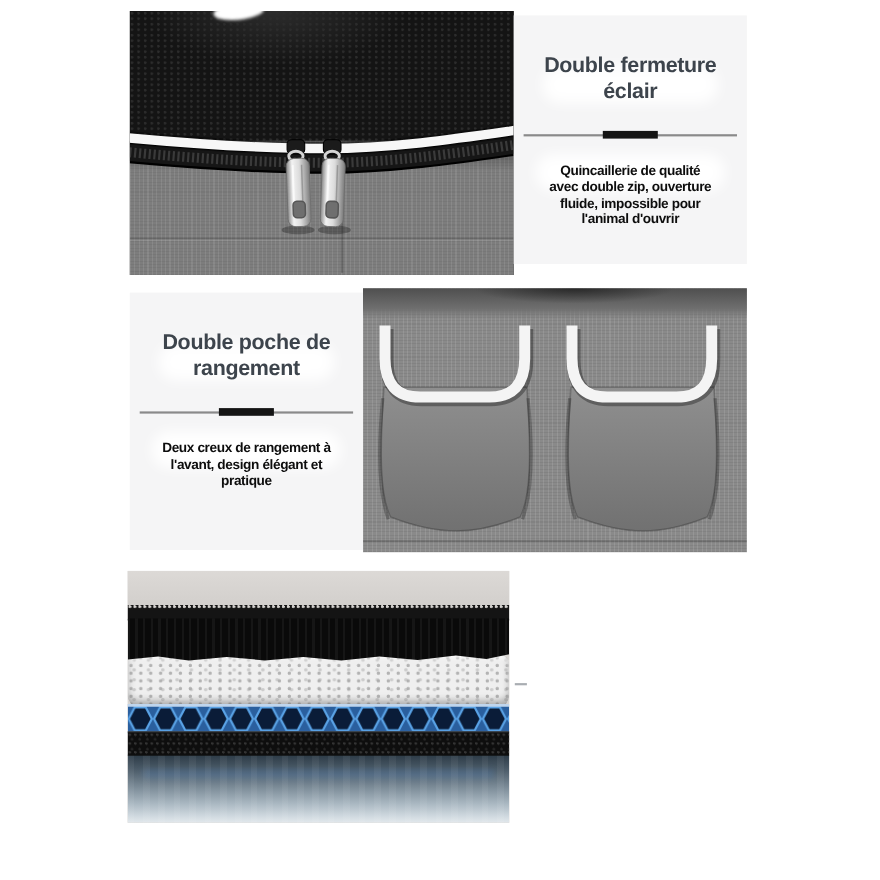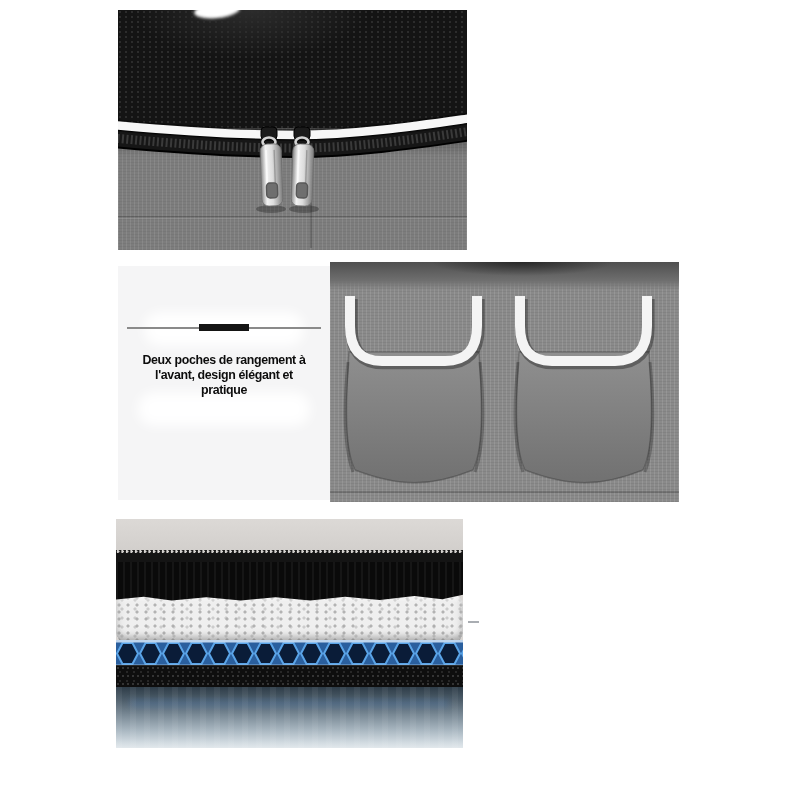--- a/index.html
+++ b/index.html
@@ -129,26 +129,39 @@
       </g>
       <g transform="rotate(2 185 136)">
         <rect x="175" y="134" width="21" height="62" rx="7" fill="url(#silver)" stroke="#6f6f6f" stroke-width="0.8"></rect>
         <line x1="181" y1="140" x2="181" y2="182" stroke="#ffffff" stroke-width="1.6" opacity="0.7"></line>
         <line x1="189" y1="140" x2="189" y2="182" stroke="#8f8f8f" stroke-width="1.4" opacity="0.8"></line>
         <rect x="180" y="173" width="11" height="15" rx="3.5" fill="#6f6f6f" stroke="#575757" stroke-width="1.4"></rect>
       </g>
     </svg>
   </div>
 
+  <div class="panel" id="panel-zipper">
+    <div class="blob a"></div>
+    <div class="blob b"></div>
+    <h2 class="title">Double fermeture
+éclair</h2>
+    <div class="divider"></div>
+    <p class="desc">Quincaillerie de qualité
+avec double zip, ouverture
+fluide, impossible pour
+l'animal d'ouvrir</p>
+  </div>
 
   <div class="panel" id="panel-pockets">
     <div class="blob a"></div>
     <div class="blob b"></div>
+    <h2 class="title">Double poche de
+rangement</h2>
     <div class="divider"></div>
-    <p class="desc">Deux poches de rangement à
+    <p class="desc">Deux creux de rangement à
 l'avant, design élégant et
 pratique</p>
   </div>
 
   <div class="photo" id="photo-pockets">
     <div class="pocket-top-strip"></div>
     <div class="pocket" id="pocket-left">
       <svg width="150" height="198" viewBox="0 0 150 198">
         <defs>
           <linearGradient id="pocketG" x1="0" y1="0" x2="0" y2="1">

